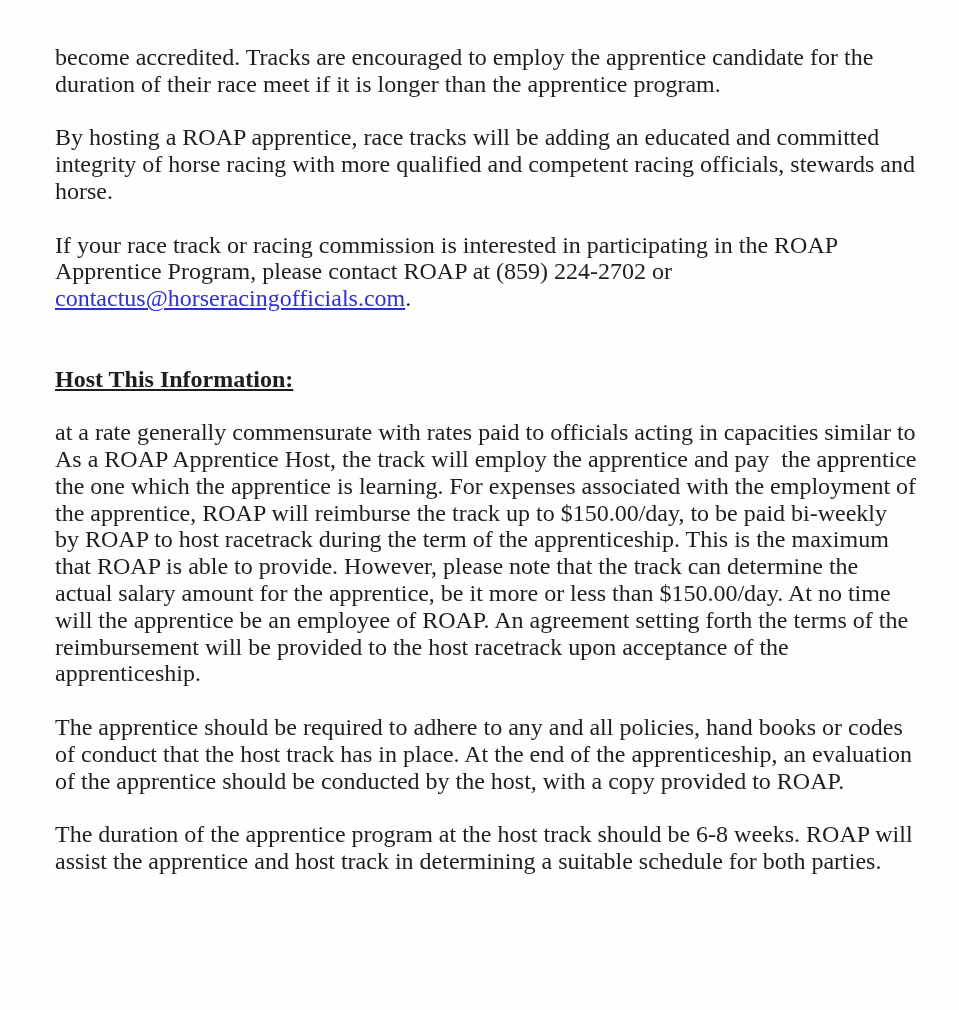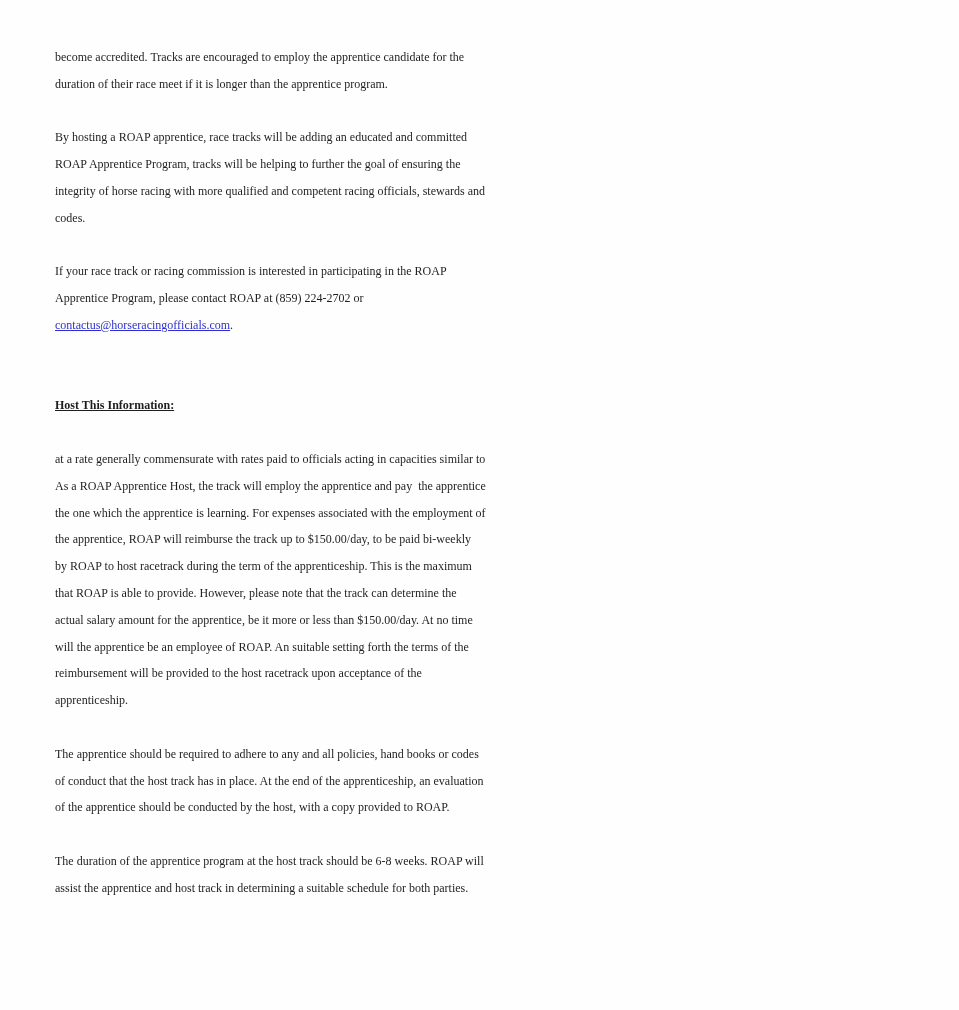--- a/index.html
+++ b/index.html
@@ -8,21 +8,21 @@
     background: #ffffff;
   }
   .page {
     position: relative;
     width: 959px;
     height: 1010px;
     box-sizing: border-box;
     background: #fefefe;
     font-family: "Liberation Serif", "DejaVu Serif", serif;
     color: #1e1e1e;
-    font-size: 12px;
+    font-size: 24px;
     line-height: 26.8px;
     padding: 44px 72px 0 55px;
     overflow: hidden;
   }
   .para {
     margin: 0 0 26.8px 0;
   }
   .line {
     white-space: pre;
   }
@@ -47,42 +47,41 @@
 
 <div class="page">
 
   <div class="para">
     <div class="line">become accredited. Tracks are encouraged to employ the apprentice candidate for the</div>
     <div class="line">duration of their race meet if it is longer than the apprentice program.</div>
   </div>
 
   <div class="para">
     <div class="line">By hosting a ROAP apprentice, race tracks will be adding an educated and committed</div>
-    <div class="line">ROAP Apprentice Program, tracks will be helping to further the goal of ensuring the</div>
     <div class="line">integrity of horse racing with more qualified and competent racing officials, stewards and</div>
-    <div class="line">codes.</div>
+    <div class="line">horse.</div>
   </div>
 
   <div class="para">
     <div class="line">If your race track or racing commission is interested in participating in the ROAP</div>
     <div class="line">Apprentice Program, please contact ROAP at (859) 224-2702 or</div>
     <div class="line"><a class="email-link">contactus@horseracingofficials.com</a><span class="after-link">.</span></div>
   </div>
 
   <div class="heading">Host This Information:</div>
 
   <div class="para">
     <div class="line">at a rate generally commensurate with rates paid to officials acting in capacities similar to</div>
     <div class="line">As a ROAP Apprentice Host, the track will employ the apprentice and pay  the apprentice</div>
     <div class="line">the one which the apprentice is learning. For expenses associated with the employment of</div>
     <div class="line">the apprentice, ROAP will reimburse the track up to $150.00/day, to be paid bi-weekly</div>
     <div class="line">by ROAP to host racetrack during the term of the apprenticeship. This is the maximum</div>
     <div class="line">that ROAP is able to provide. However, please note that the track can determine the</div>
     <div class="line">actual salary amount for the apprentice, be it more or less than $150.00/day. At no time</div>
-    <div class="line">will the apprentice be an employee of ROAP. An suitable setting forth the terms of the</div>
+    <div class="line">will the apprentice be an employee of ROAP. An agreement setting forth the terms of the</div>
     <div class="line">reimbursement will be provided to the host racetrack upon acceptance of the</div>
     <div class="line">apprenticeship.</div>
   </div>
 
   <div class="para">
     <div class="line">The apprentice should be required to adhere to any and all policies, hand books or codes</div>
     <div class="line">of conduct that the host track has in place. At the end of the apprenticeship, an evaluation</div>
     <div class="line">of the apprentice should be conducted by the host, with a copy provided to ROAP.</div>
   </div>
 

